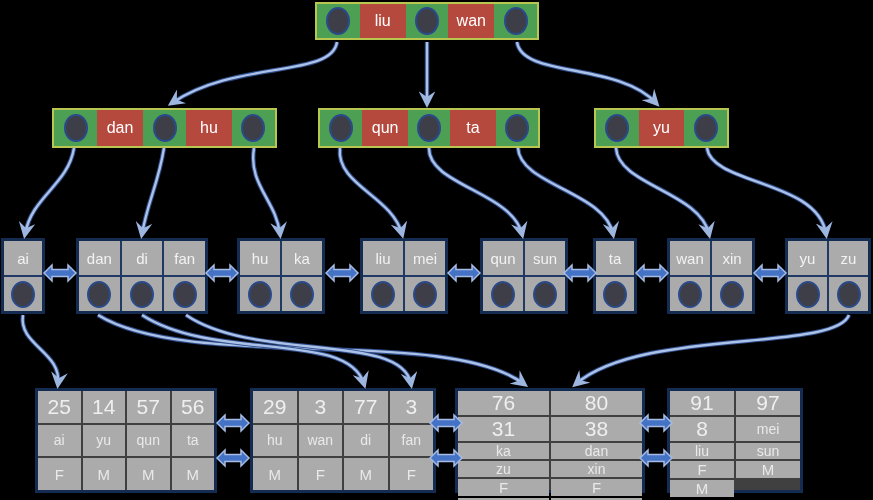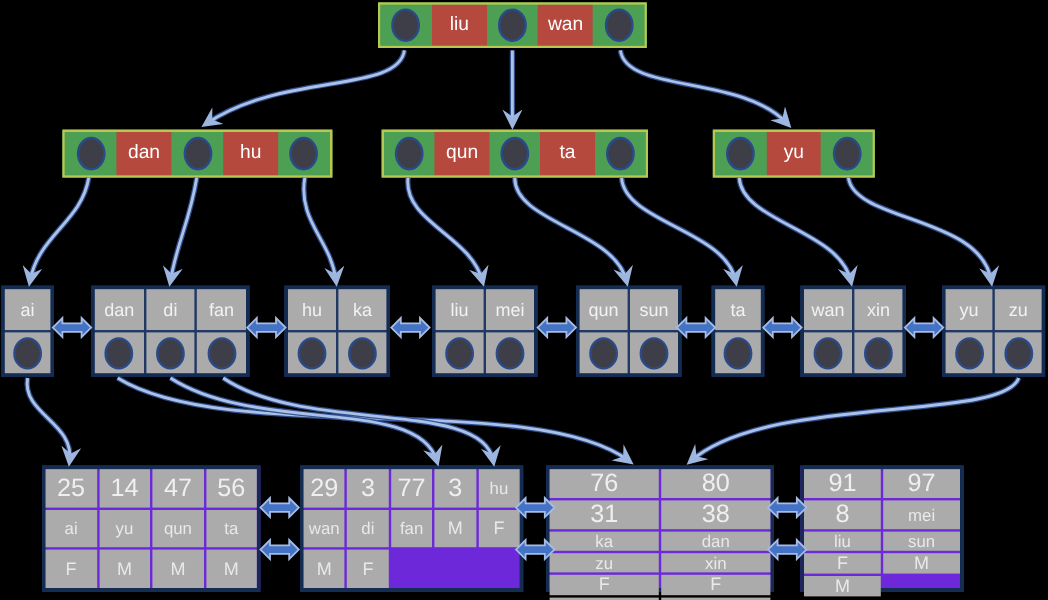--- a/index.html
+++ b/index.html
@@ -18,21 +18,21 @@
   
   .leaf{position:absolute;display:grid;grid-template-rows:1fr 1fr;gap:2px;
         background:#1f3864;border:3px solid #142b52;box-sizing:border-box;}
   .lcell{background:#ababab;display:flex;align-items:center;justify-content:center;
          color:#f2f2f2;font-size:15px;}
   .ldot{background:#ababab;display:flex;align-items:center;justify-content:center;}
   .ldot .dot{width:20px;height:23px;}
 
   
   .block{position:absolute;display:grid;grid-template-rows:1fr 1fr 1fr;gap:2px;
-         background:#6d28d9;border:3px solid #142b52;box-sizing:border-box;}
+         background:#404040;border:3px solid #142b52;box-sizing:border-box;}
   .bcell{background:#ababab;display:flex;align-items:center;justify-content:center;color:#efefef;}
   .bnum{font-size:21px;}
   .bname{font-size:14px;color:#e9e9e9;}
   .bgen{font-size:15px;color:#e9e9e9;}
 
   svg.overlay{position:absolute;inset:0;pointer-events:none;z-index:6;}
   .rope-d{fill:none;stroke:#30508f;stroke-width:4.5;opacity:.95;}
   .rope-l{fill:none;stroke:#abc1e8;stroke-width:2.4;}
   .darr{fill:#4472c4;stroke:#a7bce4;stroke-width:1.5;}
 </style>
@@ -173,33 +173,33 @@
         <span class="dot"></span>
       </div>
     <div class="ldot">
         <span class="dot"></span>
       </div>
   </div>
 
   <div class="block" style="left:35px;top:388px;width:182px;height:105px;grid-template-columns:repeat(4,1fr);">
     <div class="bcell bnum">25</div>
     <div class="bcell bnum">14</div>
-    <div class="bcell bnum">47</div>
+    <div class="bcell bnum">57</div>
     <div class="bcell bnum">56</div>
     <div class="bcell bname">ai</div>
     <div class="bcell bname">yu</div>
     <div class="bcell bname">qun</div>
     <div class="bcell bname">ta</div>
     <div class="bcell bgen">F</div>
     <div class="bcell bgen">M</div>
     <div class="bcell bgen">M</div>
     <div class="bcell bgen">M</div>
   </div>
 
-  <div class="block" style="left:250px;top:388px;width:186px;height:105px;grid-template-columns:repeat(5,1fr);">
+  <div class="block" style="left:250px;top:388px;width:186px;height:105px;grid-template-columns:repeat(4,1fr);">
     <div class="bcell bnum">29</div>
     <div class="bcell bnum">3</div>
     <div class="bcell bnum">77</div>
     <div class="bcell bnum">3</div>
     <div class="bcell bname">hu</div>
     <div class="bcell bname">wan</div>
     <div class="bcell bname">di</div>
     <div class="bcell bname">fan</div>
     <div class="bcell bgen">M</div>
     <div class="bcell bgen">F</div>

